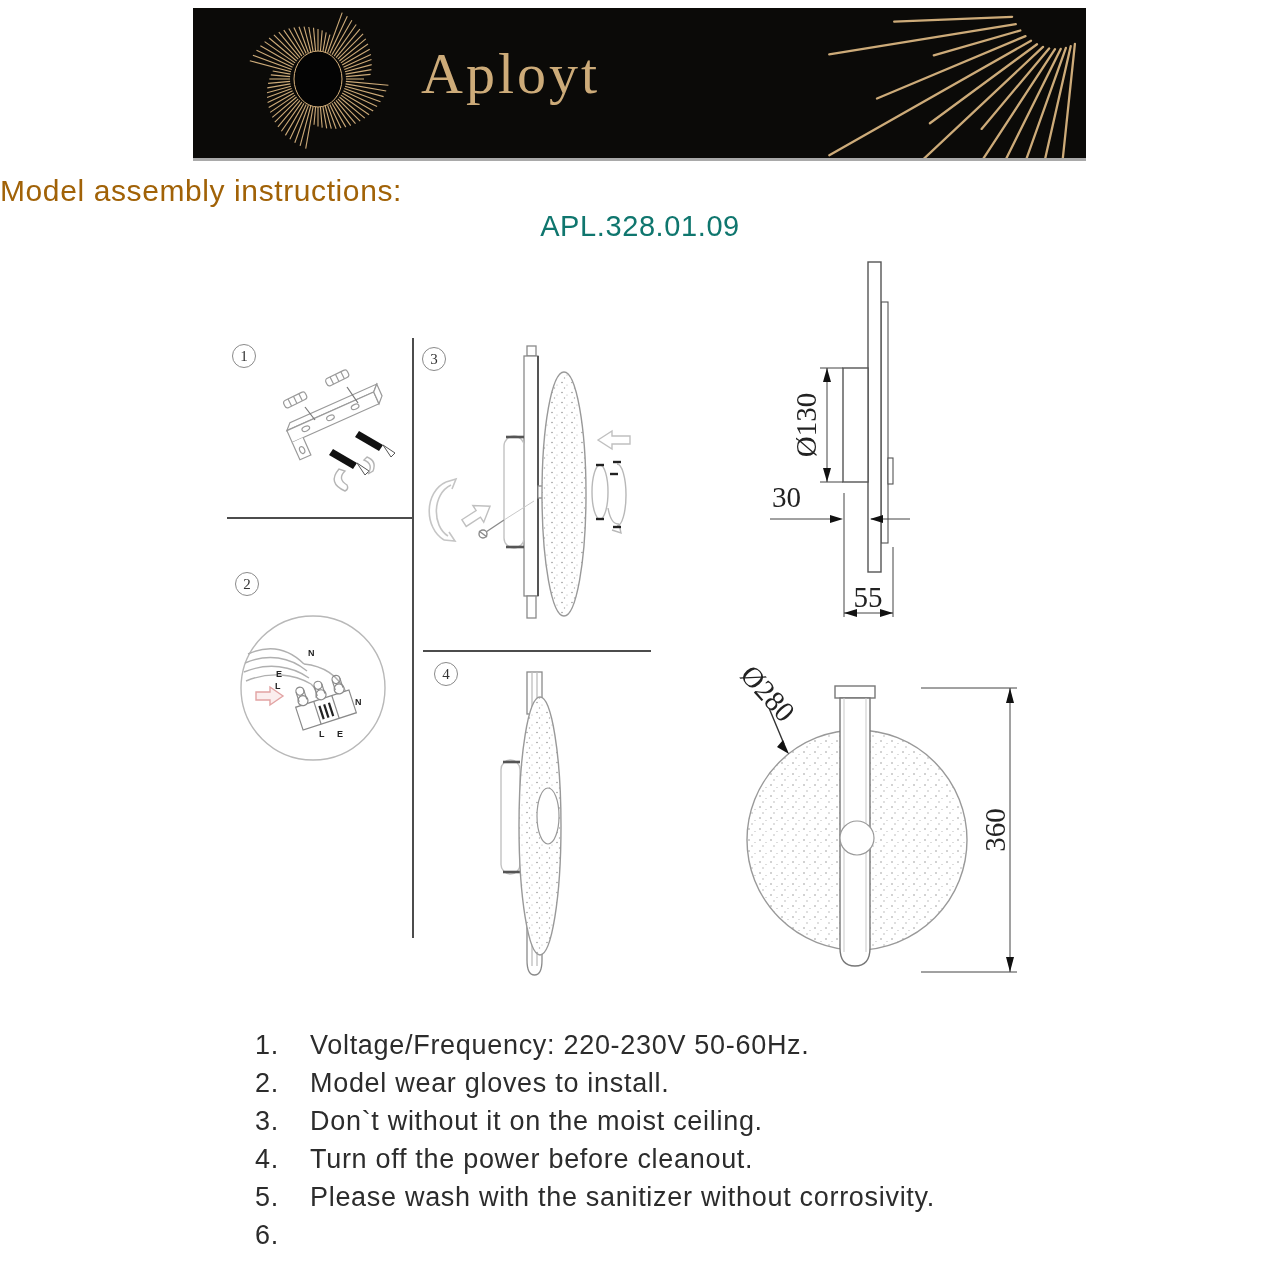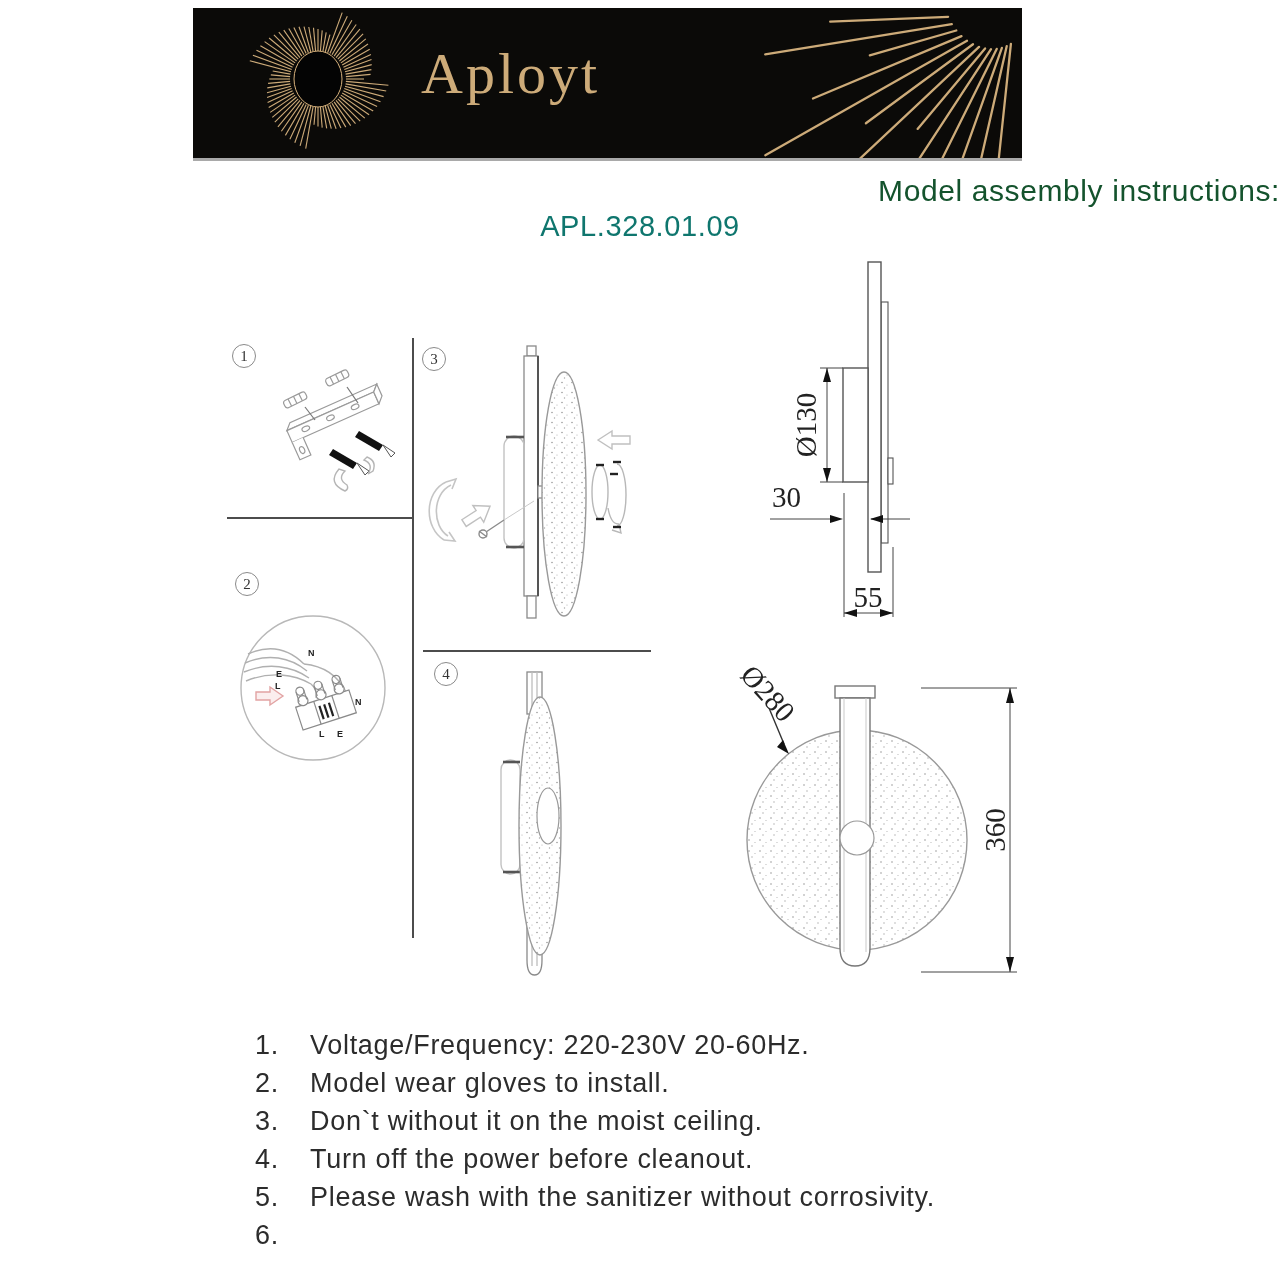--- a/index.html
+++ b/index.html
@@ -1,27 +1,27 @@
 <!DOCTYPE html>
 <html><head>
 <meta charset="utf-8">
 <style>
   html,body{margin:0;padding:0;background:#ffffff;}
   .page{position:relative;width:1280px;height:1280px;background:#ffffff;overflow:hidden;
         font-family:"Liberation Sans",sans-serif;}
   
-  .banner{position:absolute;left:193px;top:8px;width:829px;height:150px;background:#0b0a08;
+  .banner{position:absolute;left:193px;top:8px;width:893px;height:150px;background:#0b0a08;
           border-bottom:3px solid #a9a9a9;overflow:hidden;}
   .starburst{position:absolute;left:50px;top:-4px;width:150px;height:150px;}
   .brand{position:absolute;left:228px;top:34px;font-family:"Liberation Serif",serif;
          font-size:58px;font-weight:400;color:#cdab79;letter-spacing:3px;line-height:1.1;}
   .corner-rays{position:absolute;right:0;top:0;width:280px;height:150px;}
   
-  .title{position:absolute;left:0;top:174px;width:1280px;text-align:right;
-         font-size:30px;color:#14532d;letter-spacing:.6px;}
+  .title{position:absolute;left:0;top:174px;width:1280px;text-align:left;
+         font-size:30px;color:#a16207;letter-spacing:.6px;}
   .model{position:absolute;left:0;top:210px;width:1280px;text-align:center;
          font-size:29px;color:#0f766e;letter-spacing:.6px;}
   
   .vline{position:absolute;left:412px;top:338px;width:2px;height:600px;background:#4c4c4c;}
   .hline-left{position:absolute;left:227px;top:517px;width:187px;height:2px;background:#4c4c4c;}
   .hline-right{position:absolute;left:423px;top:650px;width:228px;height:2px;background:#4c4c4c;}
   
   .badge{position:absolute;width:22px;height:22px;border:1.5px solid #8a8a8a;border-radius:50%;
          background:#fff;display:flex;align-items:center;justify-content:center;
          font-family:"Liberation Serif",serif;font-size:15px;color:#333;}
@@ -382,21 +382,21 @@
       <line x1="285" y1="38" x2="285" y2="322"></line>
     </g>
     <polygon points="285,38 281,53 289,53" fill="#111"></polygon>
     <polygon points="285,322 281,307 289,307" fill="#111"></polygon>
     <text class="dim" transform="translate(280 180) rotate(-90)" text-anchor="middle">360</text>
   </svg>
 
   <div class="instructions">
     <div class="instr-row">
       <span class="instr-num">1.</span>
-      <span>Voltage/Frequency: 220-230V 20-60Hz.</span>
+      <span>Voltage/Frequency: 220-230V 50-60Hz.</span>
     </div>
     <div class="instr-row">
       <span class="instr-num">2.</span>
       <span>Model wear gloves to install.</span>
     </div>
     <div class="instr-row">
       <span class="instr-num">3.</span>
       <span>Don`t without it on the moist ceiling.</span>
     </div>
     <div class="instr-row">

